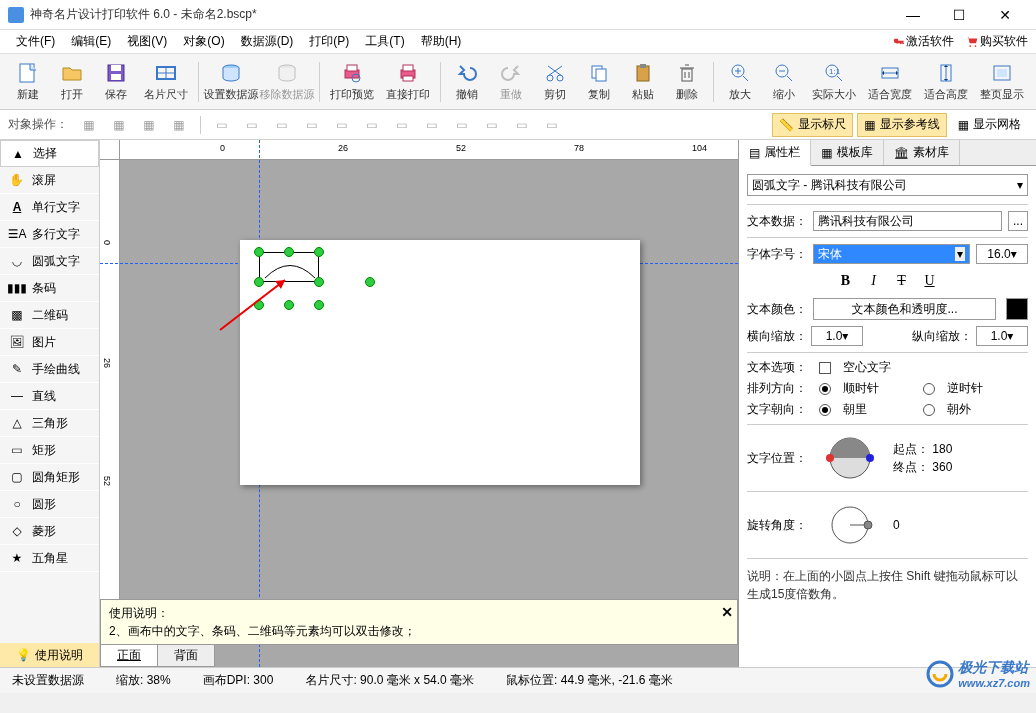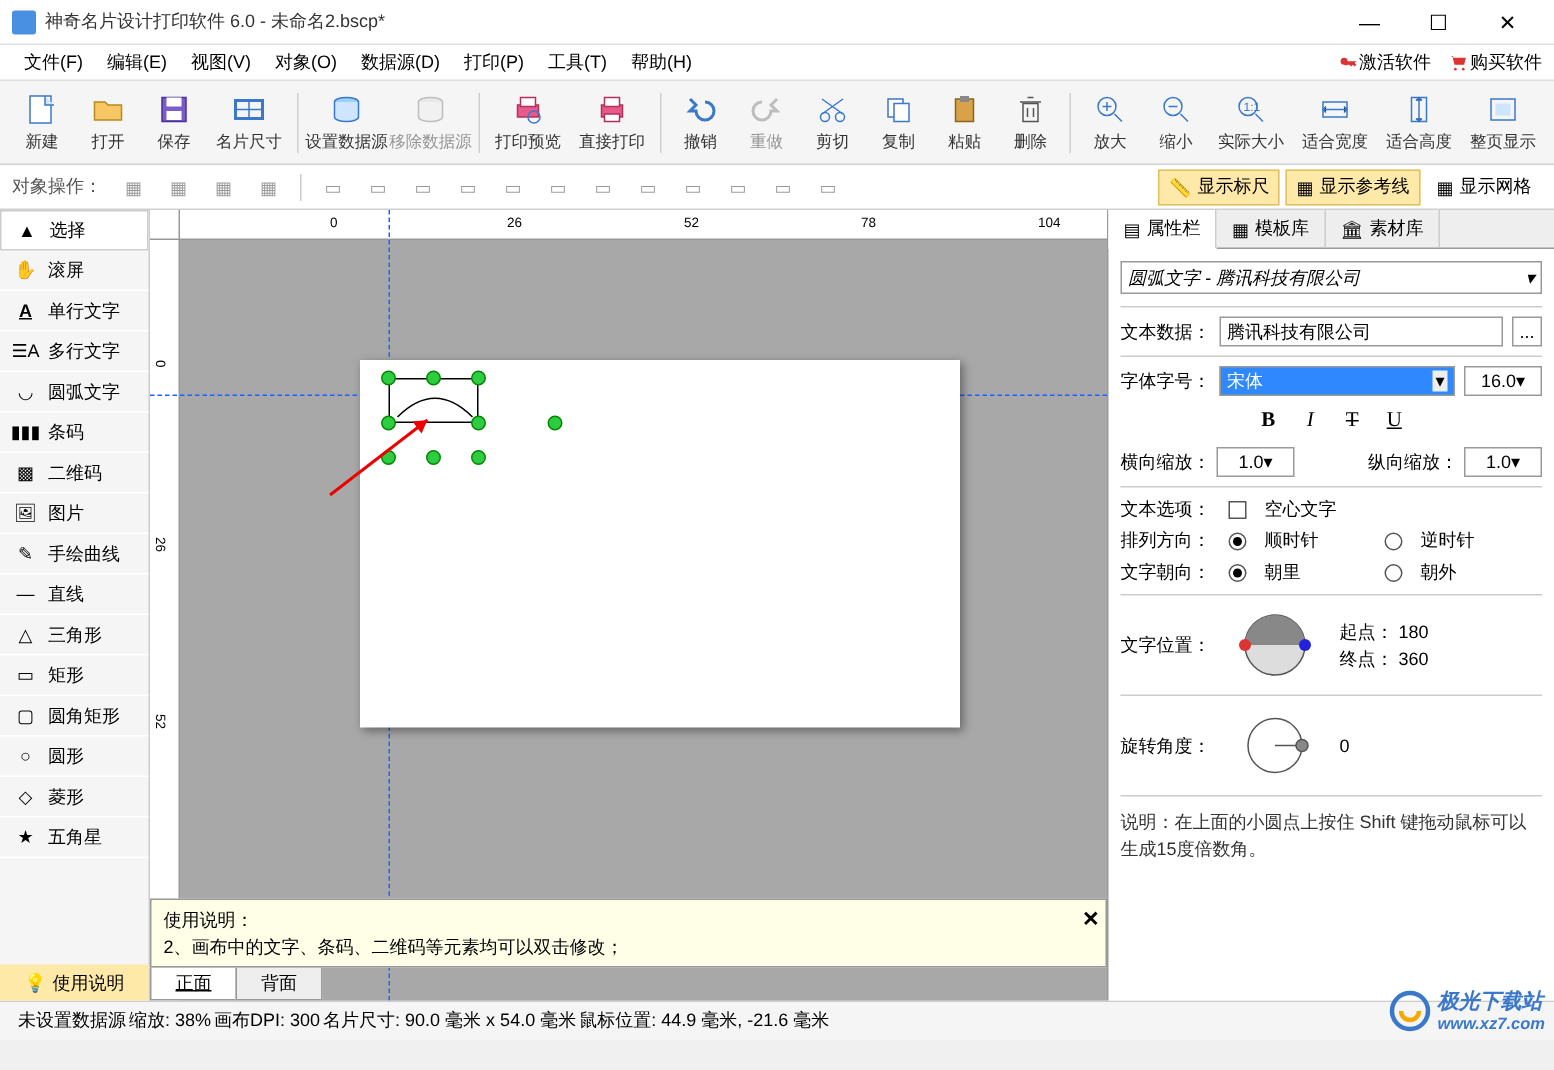--- a/index.html
+++ b/index.html
@@ -57,21 +57,21 @@
 
 .help-panel { position:absolute; left:0; bottom:0; right:0; background:#ffffe8; border:1px solid #999; padding:4px 8px; font-size:12px; line-height:1.5; }
 .help-panel .close { position:absolute; right:4px; top:2px; cursor:pointer; font-size:14px; font-weight:bold; }
 
 
 .right-panel { width: 298px; background: #fff; border-left: 1px solid #999; display:flex; flex-direction:column; }
 .rtabs { height: 26px; display:flex; background:#eee; border-bottom:1px solid #999; }
 .rtab { padding: 0 10px; display:flex; align-items:center; gap:4px; cursor:pointer; font-size:12px; border-right:1px solid #ccc; }
 .rtab.active { background:#fff; border-bottom:1px solid #fff; margin-bottom:-1px; }
 .rbody { flex:1; padding: 8px; overflow:auto; }
-.obj-selector { width:100%; height:22px; border:1px solid #999; padding:2px 4px; display:flex; align-items:center; font-size:12px; margin-bottom:8px; cursor:pointer;font-style:italic; }
+.obj-selector { width:100%; height:22px; border:1px solid #999; padding:2px 4px; display:flex; align-items:center; font-size:12px; margin-bottom:8px; cursor:pointer; }
 .obj-selector::after { content:"▾"; margin-left:auto; }
 .prop-row { display:flex; align-items:center; gap:6px; margin: 6px 0; font-size:12px;justify-content:center; }
 .prop-row .k { width: 60px; text-align:right; }
 .prop-row .v { flex:1; border:1px solid #999; height:20px; padding:0 4px; display:flex; align-items:center; cursor:pointer; }
 .prop-row .more { width:20px; height:20px; border:1px solid #999; display:flex; align-items:center; justify-content:center; cursor:pointer; }
 hr { border:none; border-top:1px solid #ccc; margin: 6px 0; }
 .font-row { display:flex; align-items:center; gap:6px; }
 .font-combo { flex:1; border:1px solid #999; height:20px; background:#3088ff; color:#fff; padding:0 4px; display:flex; align-items:center; }
 .font-combo::after { content:"▾"; margin-left:auto; color:#000; background:#eee; padding:0 2px; }
 .size-combo { width:52px; border:1px solid #999; height:20px; display:flex; align-items:center; justify-content:center; cursor:pointer; }
@@ -87,21 +87,21 @@
 .check { width:12px; height:12px; border:1px solid #555; }
 .arc-widget { display:flex; align-items:center; gap:8px; margin:8px 0; }
 .arc-svg { width:70px; height:50px; }
 .arc-info { font-size:12px; line-height:1.5; }
 .note { font-size:12px; color:#333; line-height:1.5; margin-top:8px; }
 
 .tabs-bottom { position:absolute; left:100px; bottom:0; height:22px; display:flex; align-items:flex-end; }
 .btab { padding:2px 16px; border:1px solid #999; background:#eee; font-size:12px; margin-right:-1px; cursor:pointer; }
 .btab.active { background:#fff;text-decoration:underline; }
 
-.statusbar { height: 26px; background: #f5f5f5; border-top:1px solid #ccc; display:flex; align-items:center; gap:2px; padding:0 12px; font-size:12px; }
+.statusbar { height: 26px; background: #f5f5f5; border-top:1px solid #ccc; display:flex; align-items:center; gap:32px; padding:0 12px; font-size:12px; }
 .watermark { position:absolute; right:6px; bottom:24px; font-size:14px; color:#3a78c9; font-style:italic; font-weight:bold; display:flex; align-items:center; gap:4px; }
 </style>
 </head>
 <body>
 
 <div class="titlebar">
   <div class="app-icon"></div>
   <div class="title">神奇名片设计打印软件 6.0 - 未命名2.bscp*</div>
   <div class="win-btn">—</div>
   <div class="win-btn">☐</div>
@@ -511,20 +511,25 @@
         <span class="k">字体字号：</span>
         <div class="font-combo">宋体</div>
         <div class="size-combo"><span>16.0</span> ▾</div>
       </div>
       <div class="fmt-btns">
         <div class="fmt-btn" style="font-weight:bold">B</div>
         <div class="fmt-btn" style="font-style:italic">I</div>
         <div class="fmt-btn" style="text-decoration:line-through">T</div>
         <div class="fmt-btn" style="text-decoration:underline">U</div>
       </div>
+      <div class="prop-row">
+        <span class="k">文本颜色：</span>
+        <div class="color-btn">文本颜色和透明度...</div>
+        <div class="color-swatch"></div>
+      </div>
       <div class="scale-row" style="margin:6px 0">
         <span>横向缩放：</span>
         <div class="scale-input"><span>1.0</span> ▾</div>
         <span style="flex:1"></span>
         <span>纵向缩放：</span>
         <div class="scale-input"><span>1.0</span> ▾</div>
       </div>
       <hr>
       <div class="radio-row">
         <span style="width:60px;text-align:right">文本选项：</span>

